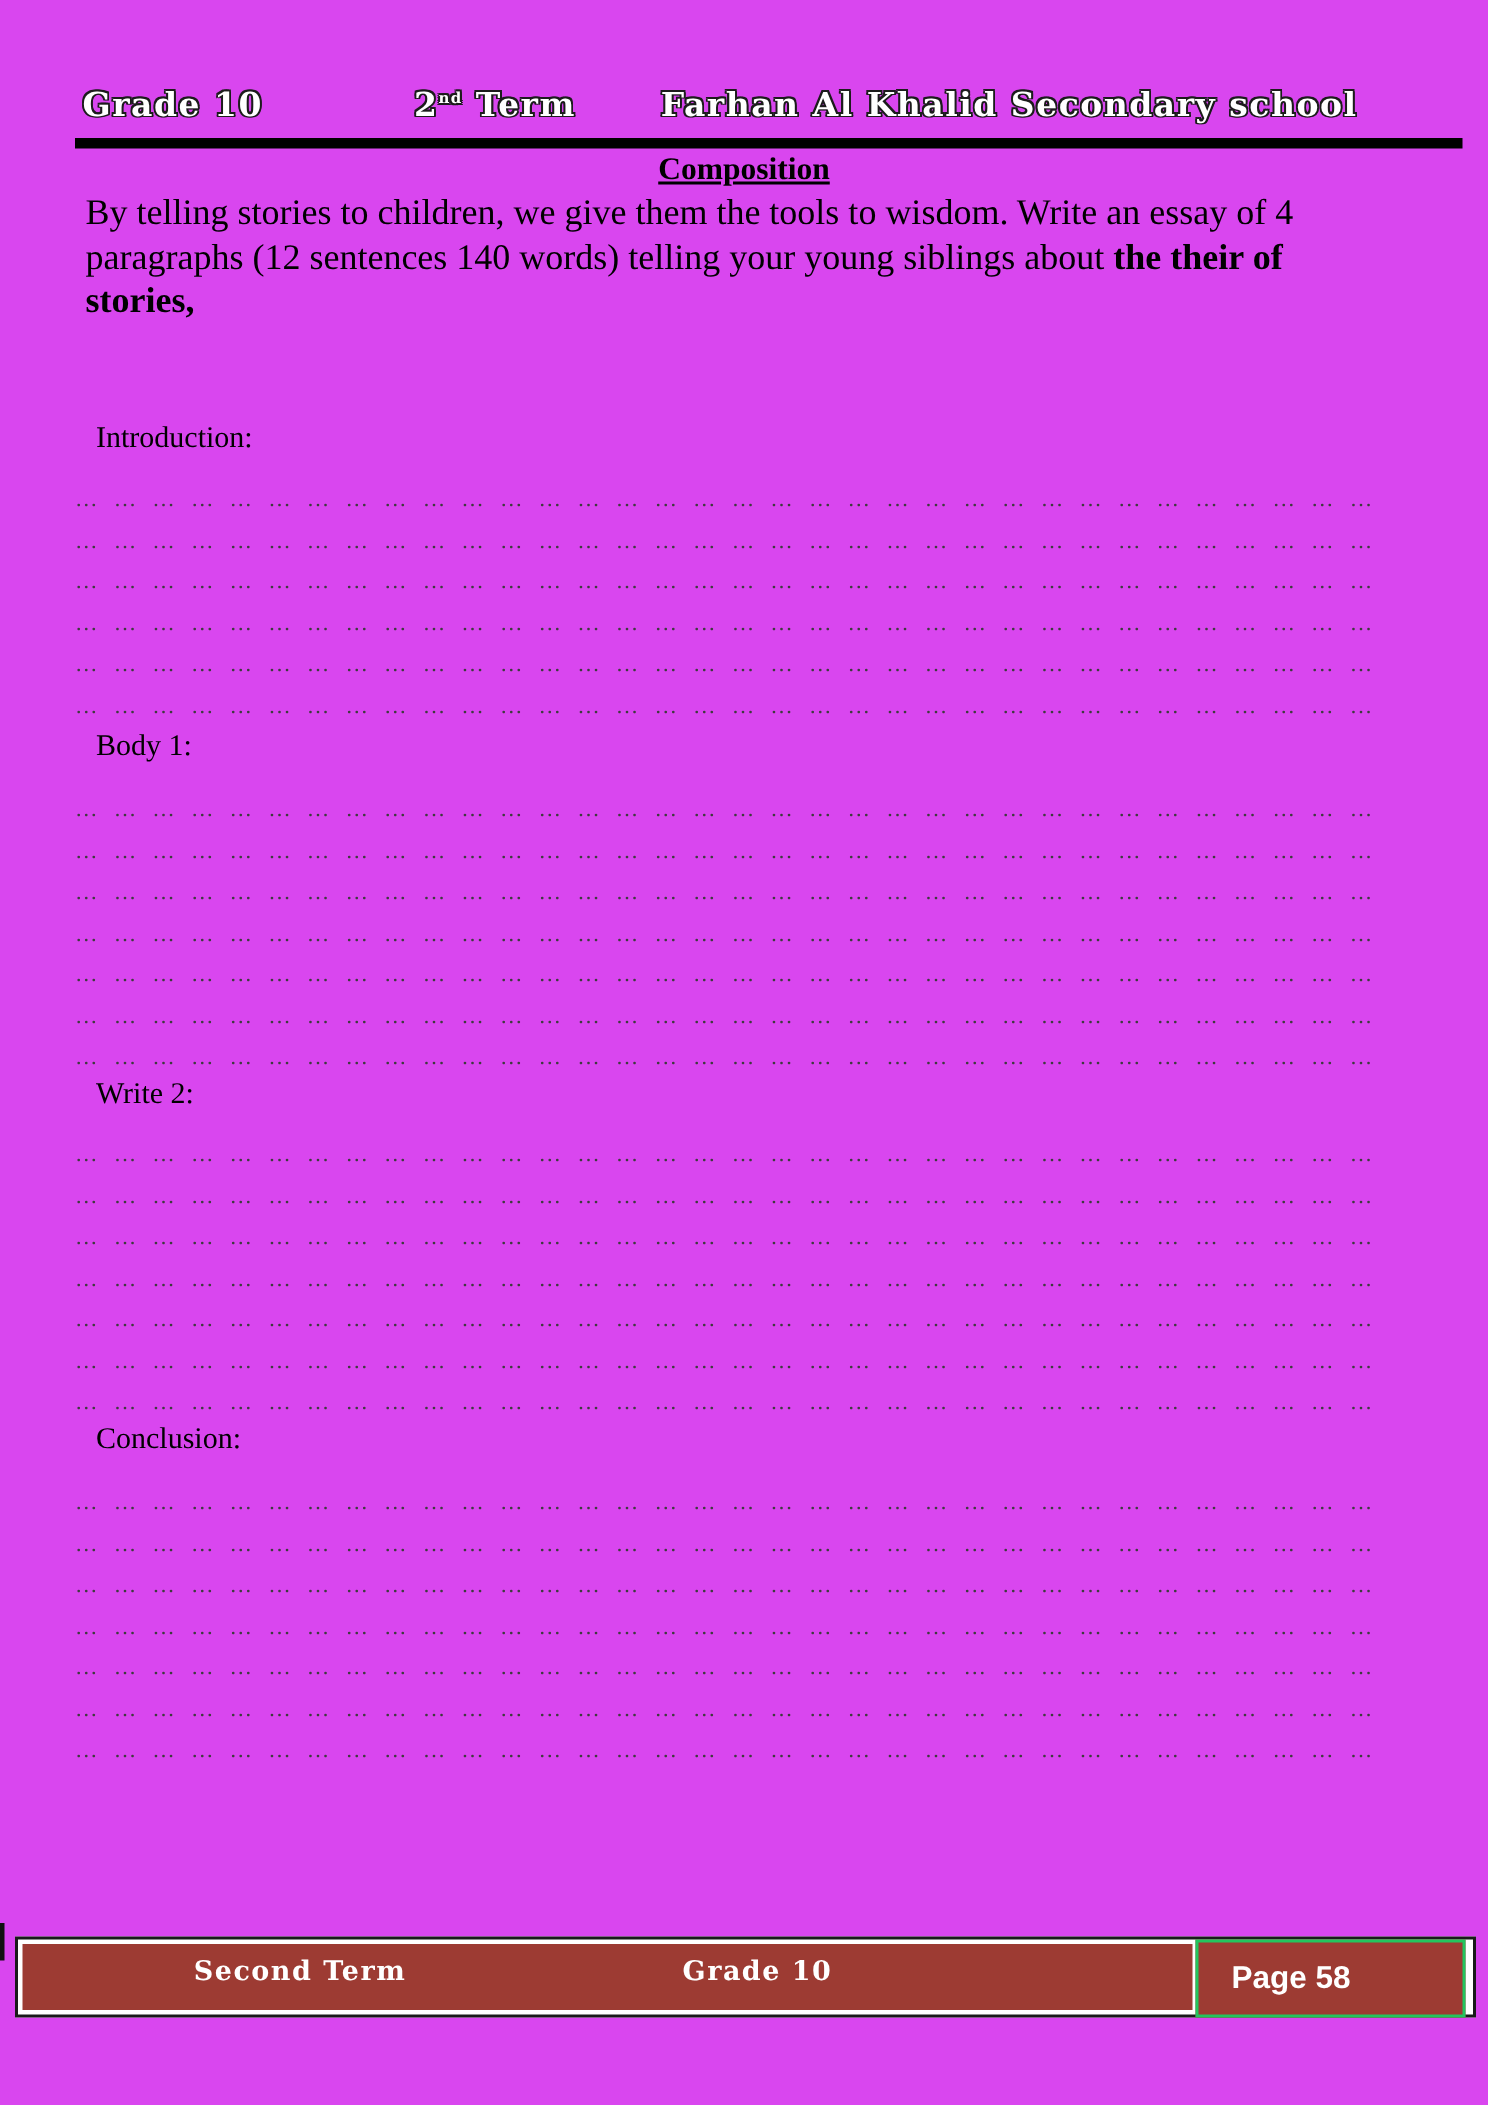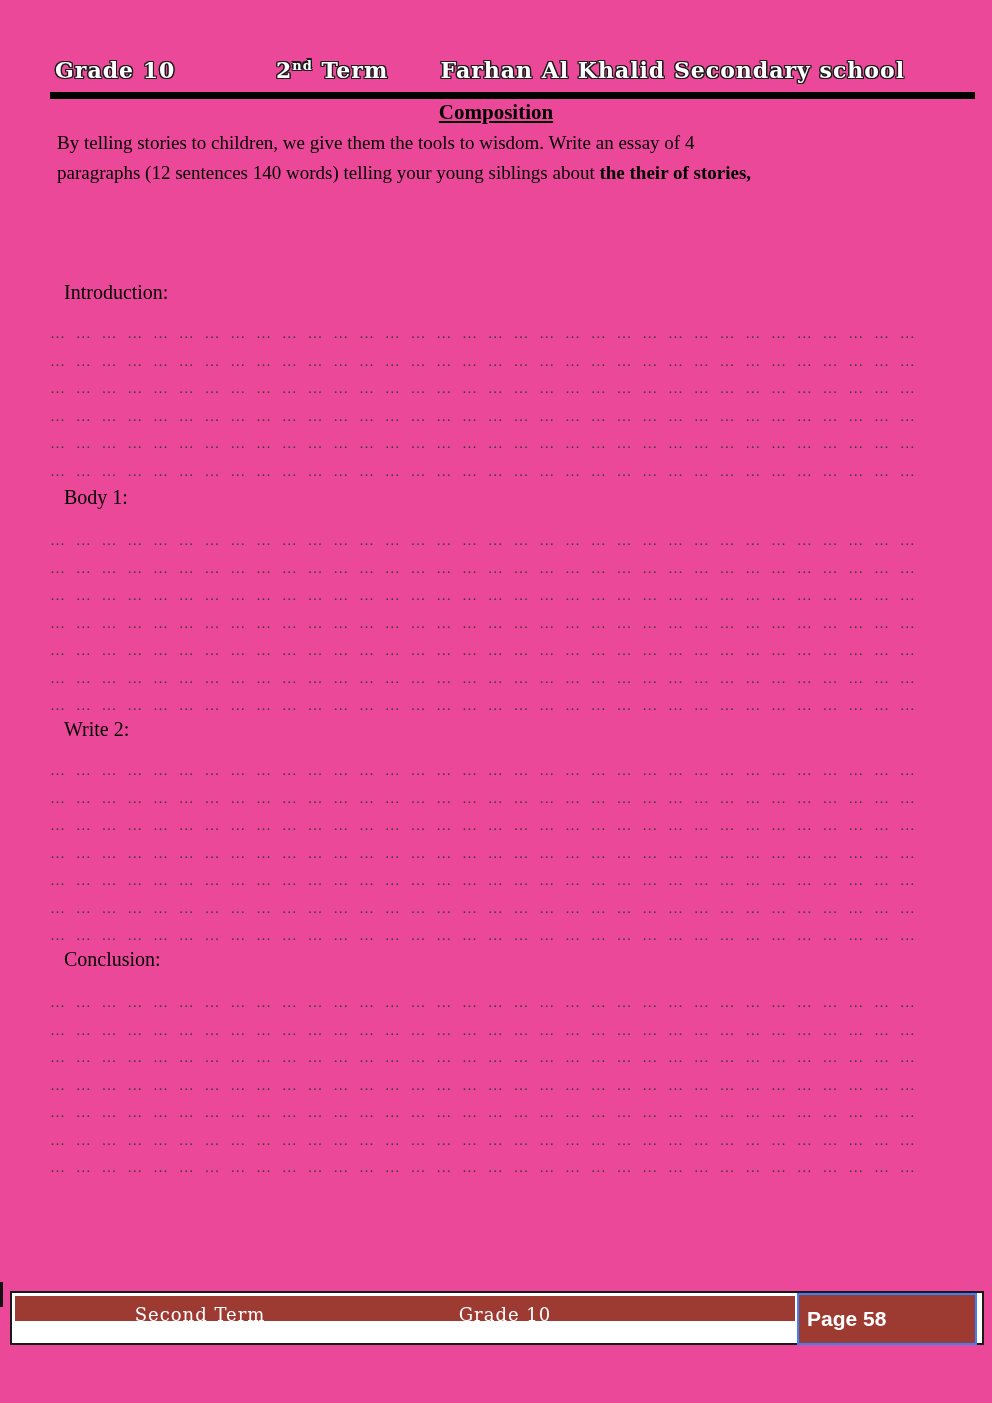--- a/index.html
+++ b/index.html
@@ -1,59 +1,59 @@
 <!DOCTYPE html>
 <html style="--accent: #9d3b33; --dots: #3c3c3c;"><head>
 <meta charset="utf-8">
 <style>
   html,body{margin:0;padding:0;background:#ffffff;}
   .page{
     position:relative;
     width:992px;height:1403px;
-    background:#ec4899;
+    background:#d946ef;
     overflow:hidden;
     font-family:"Liberation Serif", serif;
     color:#000;
   }
   
   .doc-header{position:absolute;top:57px;left:55px;right:87px;height:34px;}
   .outline-text{
     font-family:"DejaVu Serif", serif;
     font-weight:700;
     font-size:22px;
     color:#fff;
     letter-spacing:1px;
     text-shadow:
       -1.2px -1.2px 0 #1c1c1c, 0 -1.2px 0 #1c1c1c, 1.2px -1.2px 0 #1c1c1c,
       -1.2px 0 0 #1c1c1c, 1.2px 0 0 #1c1c1c,
       -1.2px 1.2px 0 #1c1c1c, 0 1.2px 0 #1c1c1c, 1.2px 1.2px 0 #1c1c1c;
     white-space:nowrap;
   }
   .hdr-grade{position:absolute;left:0;top:0;}
   .hdr-term{position:absolute;left:221px;top:0;}
-  .hdr-term sup{font-size:13px;}
+  .hdr-term sup{font-size:10px;}
   .hdr-school{position:absolute;right:0;top:0;}
   .header-rule{
     position:absolute;top:92px;left:50px;width:925px;height:7px;
     background:#000;
   }
   
   .center-title{
     position:absolute;left:0;width:100%;
     text-align:center;
     font-weight:700;font-size:21px;
     text-decoration:underline;
     margin:0;
   }
   .composition-title{top:100px;}
   .outline-title{top:237px;}
   
   .prompt{
     position:absolute;top:128px;left:57px;width:868px;
-    font-size:19px;line-height:29.5px;margin:0;
+    font-size:24px;line-height:29.5px;margin:0;
   }
   .prompt .bold{font-weight:700;}
   
   .sec-label{
     position:absolute;left:64px;margin:0;
     font-size:20px;font-weight:400;
   }
   .lines{
     position:absolute;left:50px;width:870px;
   }
@@ -67,39 +67,40 @@
   .lbl-intro{top:281px;}      .lines-intro{top:320px;}
   .lbl-body1{top:486px;}      .lines-body1{top:527px;}
   .lbl-body2{top:718px;}      .lines-body2{top:757px;}
   .lbl-concl{top:948px;}      .lines-concl{top:989px;}
   
   .footer-box{
     position:absolute;left:10px;top:1291px;width:974px;height:54px;
     border:2px solid #1a1a1a;background:#fff;box-sizing:border-box;
   }
   .footer-bar{
-    position:absolute;left:3px;top:3px;width:780px;height:25px;
+    position:absolute;left:3px;top:3px;width:780px;height:44px;
     background:var(--accent,#9d3b33);
+    font-weight:bold;
   }
   .footer-text{
     position:absolute;top:0;height:38px;line-height:38px;
     color:#fff;font-family:"DejaVu Serif", serif;font-size:18px;
     white-space:nowrap;transform:translateX(-50%);
     letter-spacing:1px;
   }
   .f-term{left:185px;}
   .f-grade{left:490px;}
   .page-badge{
     position:absolute;left:797px;top:1293px;width:180px;height:52px;
     background:var(--accent,#9d3b33);
-    border:2px solid #3b82f6;box-sizing:border-box;
+    border:2px solid #22c55e;box-sizing:border-box;
     color:#fff;font-family:"Liberation Sans", sans-serif;
     font-weight:700;font-size:21px;
     display:flex;align-items:center;
-    padding-left:8px;
+    padding-left:22px;
   }
   .scan-artifact{
     position:absolute;left:0;top:1282px;width:3px;height:25px;background:#111;
   }
 </style>
 </head>
 <body>
 
 <div class="page">
 

